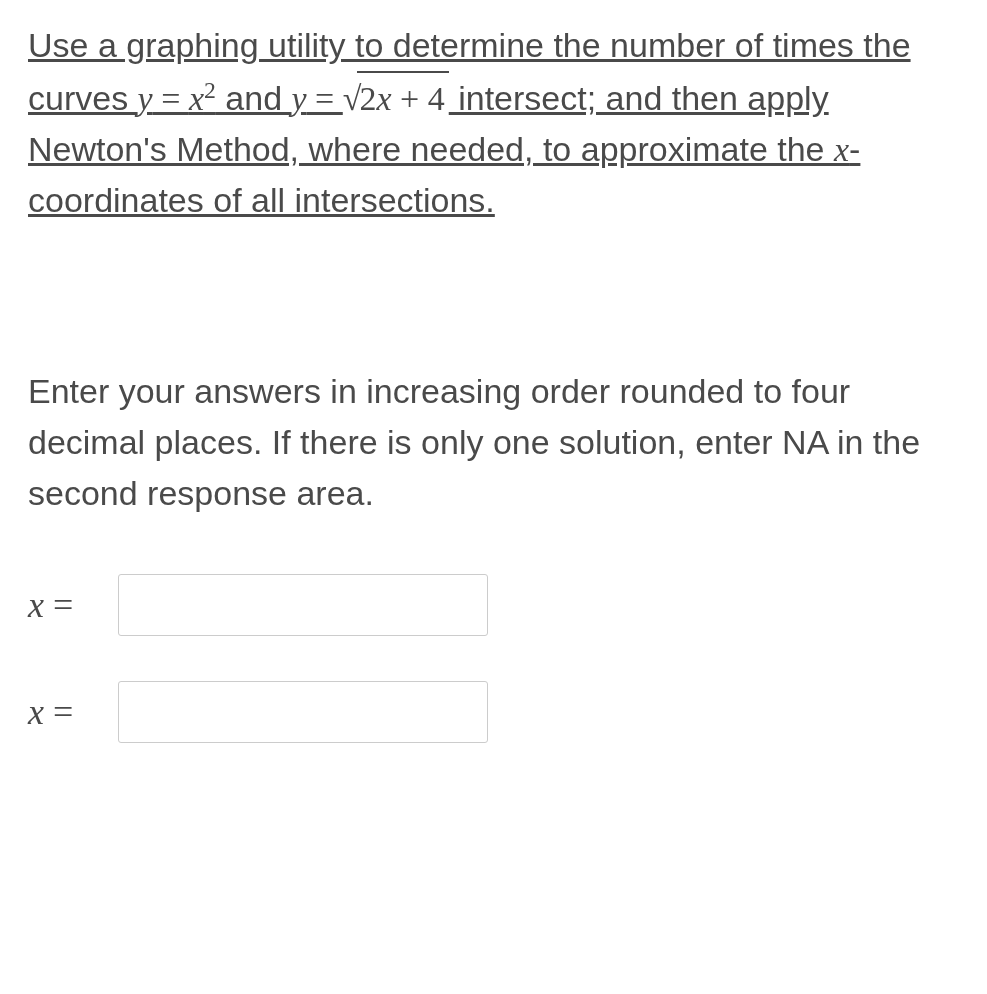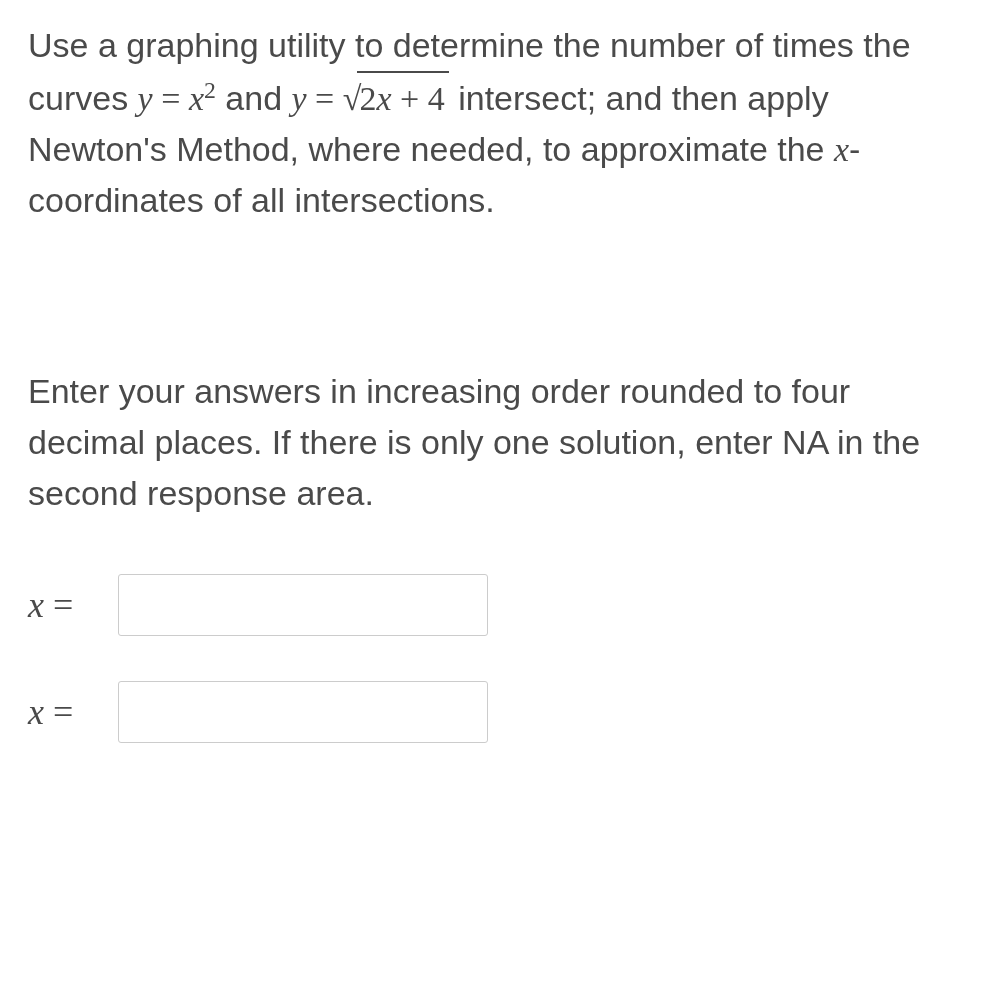--- a/index.html
+++ b/index.html
@@ -10,20 +10,21 @@
     body {
       font-family: 'Segoe UI', Tahoma, Geneva, Verdana, sans-serif;
       color: #4a4a4a;
       font-size: 34px;
       line-height: 1.5;
       padding: 20px 28px;
       width: 987px;
     }
     .question-text {
       margin-bottom: 44px;
+      text-decoration: underline;
     }
     .math {
       font-family: 'Cambria Math', 'Times New Roman', serif;
       font-style: italic;
     }
     .math sup {
       font-size: 0.7em;
       vertical-align: super;
       line-height: 0;
     }

